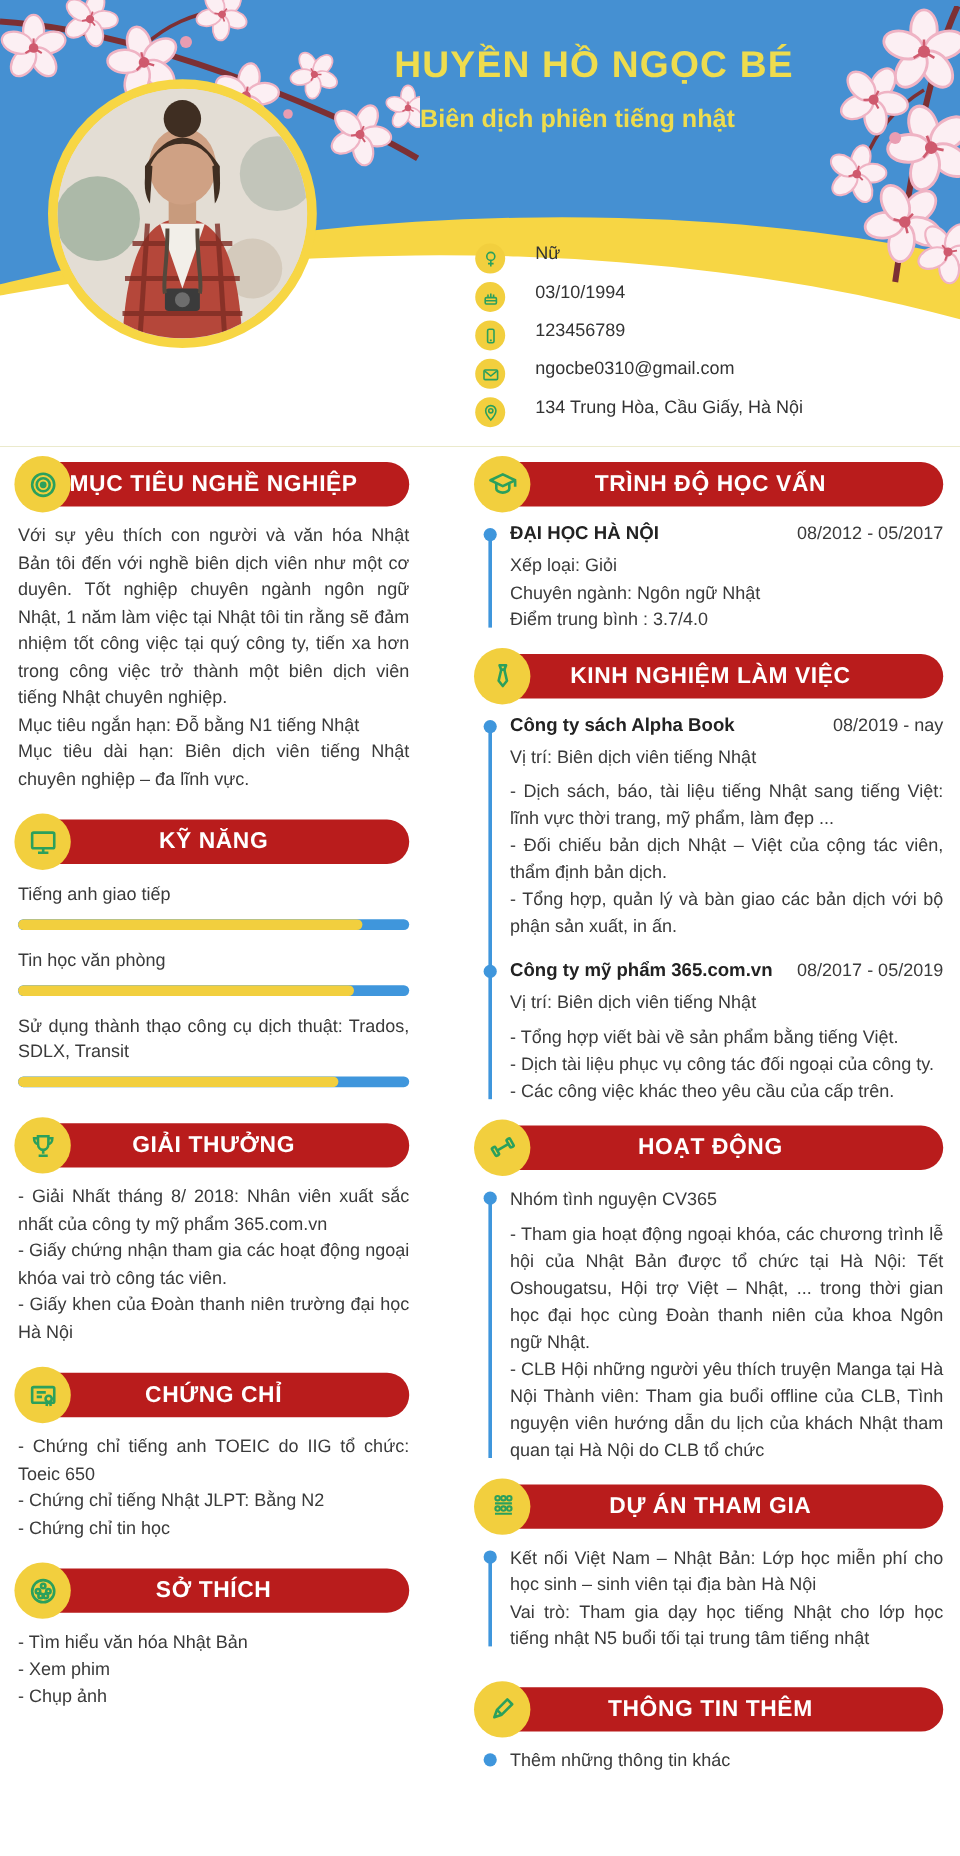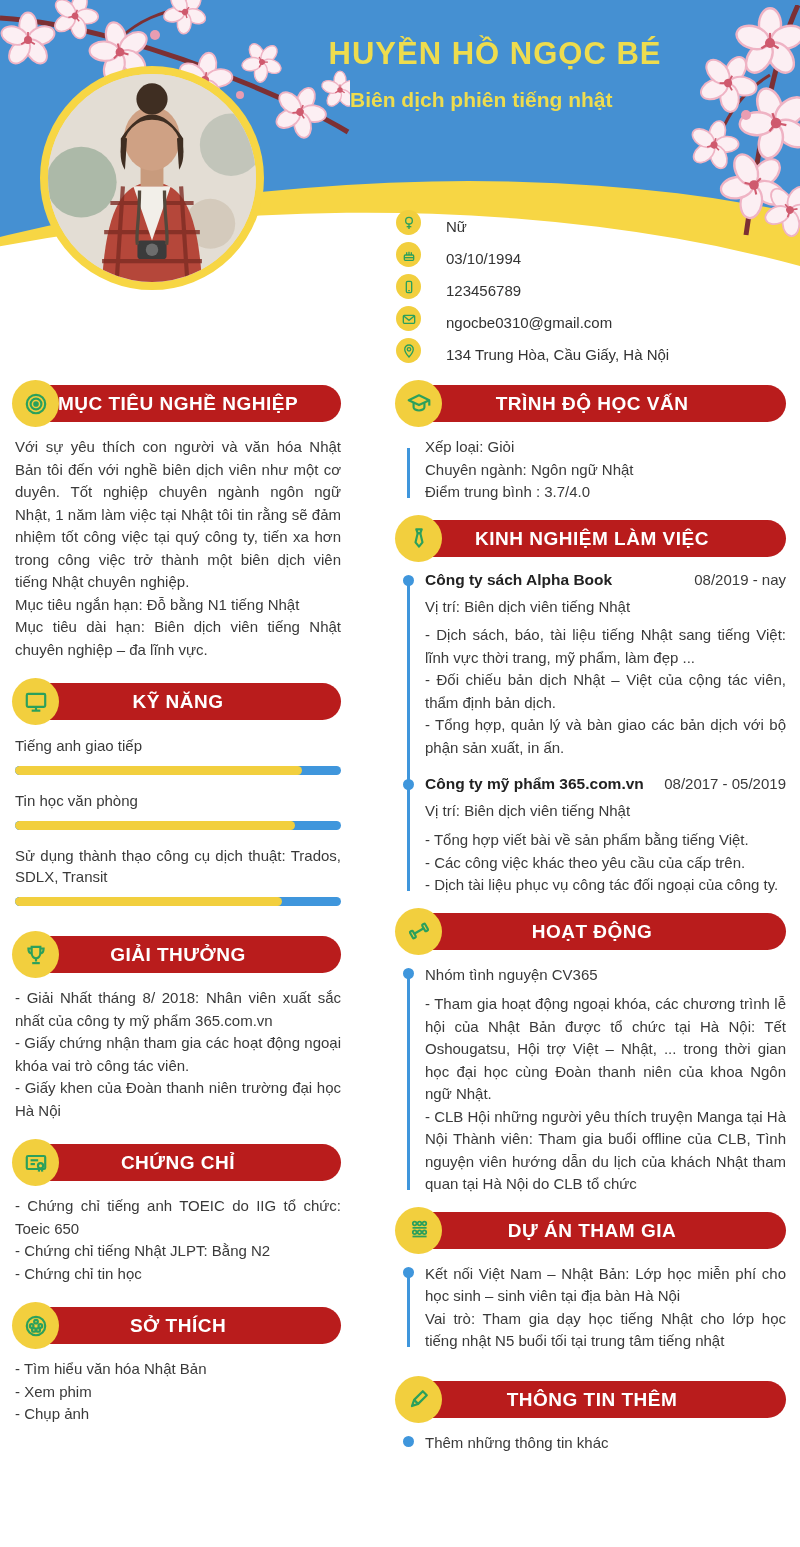--- a/index.html
+++ b/index.html
@@ -19,21 +19,21 @@
   .photo-ring { position:absolute; top:66px; left:40px; width:224px; height:224px; border-radius:50%;
                 border:8px solid #f7d644; overflow:hidden; background:#e3ddd4; }
   .photo-ring svg { display:block; }
 
   .name { position:absolute; top:36px; left:280px; width:430px; text-align:center;
           color:#eedc4e; font-size:31px; font-weight:bold; letter-spacing:1px; }
   .subtitle { position:absolute; top:88px; left:350px; width:410px; text-align:left;
               color:#eedc4e; font-size:21px; font-weight:bold; }
 
   .contact { position:absolute; top:203px; left:396px; }
-  .contact-row { display:flex; align-items:flex-end; height:32px; }
+  .contact-row { display:flex; align-items:flex-start; height:32px; }
   .contact-ico { width:25px; height:25px; border-radius:50%; background:#f2cf3e;
                  display:flex; align-items:center; justify-content:center; flex:0 0 25px; }
   .contact-ico svg { width:16px; height:16px; }
   .contact-val { margin-left:25px; font-size:15px; color:#333; }
 
   
   .col { position:absolute; top:385px; }
   .col-left  { left:15px;  width:326px; }
   .col-right { left:398px; width:388px; }
 
@@ -316,20 +316,25 @@
           <polygon points="12,4 21.5,8.5 12,13 2.5,8.5"></polygon>
             <path d="M7 11 V15 C7 16.6 9.4 18 12 18 C14.6 18 17 16.6 17 15 V11"></path>
             <line x1="21.5" y1="9" x2="21.5" y2="13.5"></line>
         </svg>
       </span>
       <span>TRÌNH ĐỘ HỌC VẤN</span>
     </div>
     <div class="tl-group">
       <div class="tl-line"></div>
       <div>
+        <div class="entry-head">
+          <span class="tl-dot" style="left:-22px; top:4px;"></span>
+          <span class="entry-title">ĐẠI HỌC HÀ NỘI</span>
+          <span class="entry-date">08/2012 - 05/2017</span>
+        </div>
         <div class="entry-body">
           <div class="txt">Xếp loại: Giỏi</div>
           <div class="txt">Chuyên ngành: Ngôn ngữ Nhật</div>
           <div class="txt">Điểm trung bình : 3.7/4.0</div>
         </div>
       </div>
     </div>
 
     <div class="gap-s"></div>
 
@@ -360,22 +365,22 @@
       <div style="height:16px;"></div>
       <div>
         <div class="entry-head">
           <span class="tl-dot" style="left:-22px; top:4px;"></span>
           <span class="entry-title">Công ty mỹ phẩm 365.com.vn</span>
           <span class="entry-date">08/2017 - 05/2019</span>
         </div>
         <div class="entry-sub">Vị trí: Biên dịch viên tiếng Nhật</div>
         <div class="entry-body">
           <div class="txt">- Tổng hợp viết bài về sản phẩm bằng tiếng Việt.</div>
+          <div class="txt">- Dịch tài liệu phục vụ công tác đối ngoại của công ty.</div>
           <div class="txt">- Các công việc khác theo yêu cầu của cấp trên.</div>
-          <div class="txt">- Dịch tài liệu phục vụ công tác đối ngoại của công ty.</div>
         </div>
       </div>
     </div>
 
     <div class="gap-s"></div>
 
     <div class="section-head">
       <span class="section-ico">
         <svg viewBox="0 0 24 24" fill="none" stroke="#2ba05c" stroke-width="2" transform="rotate(-30)">
           <line x1="6.5" y1="12" x2="17.5" y2="12"></line>

